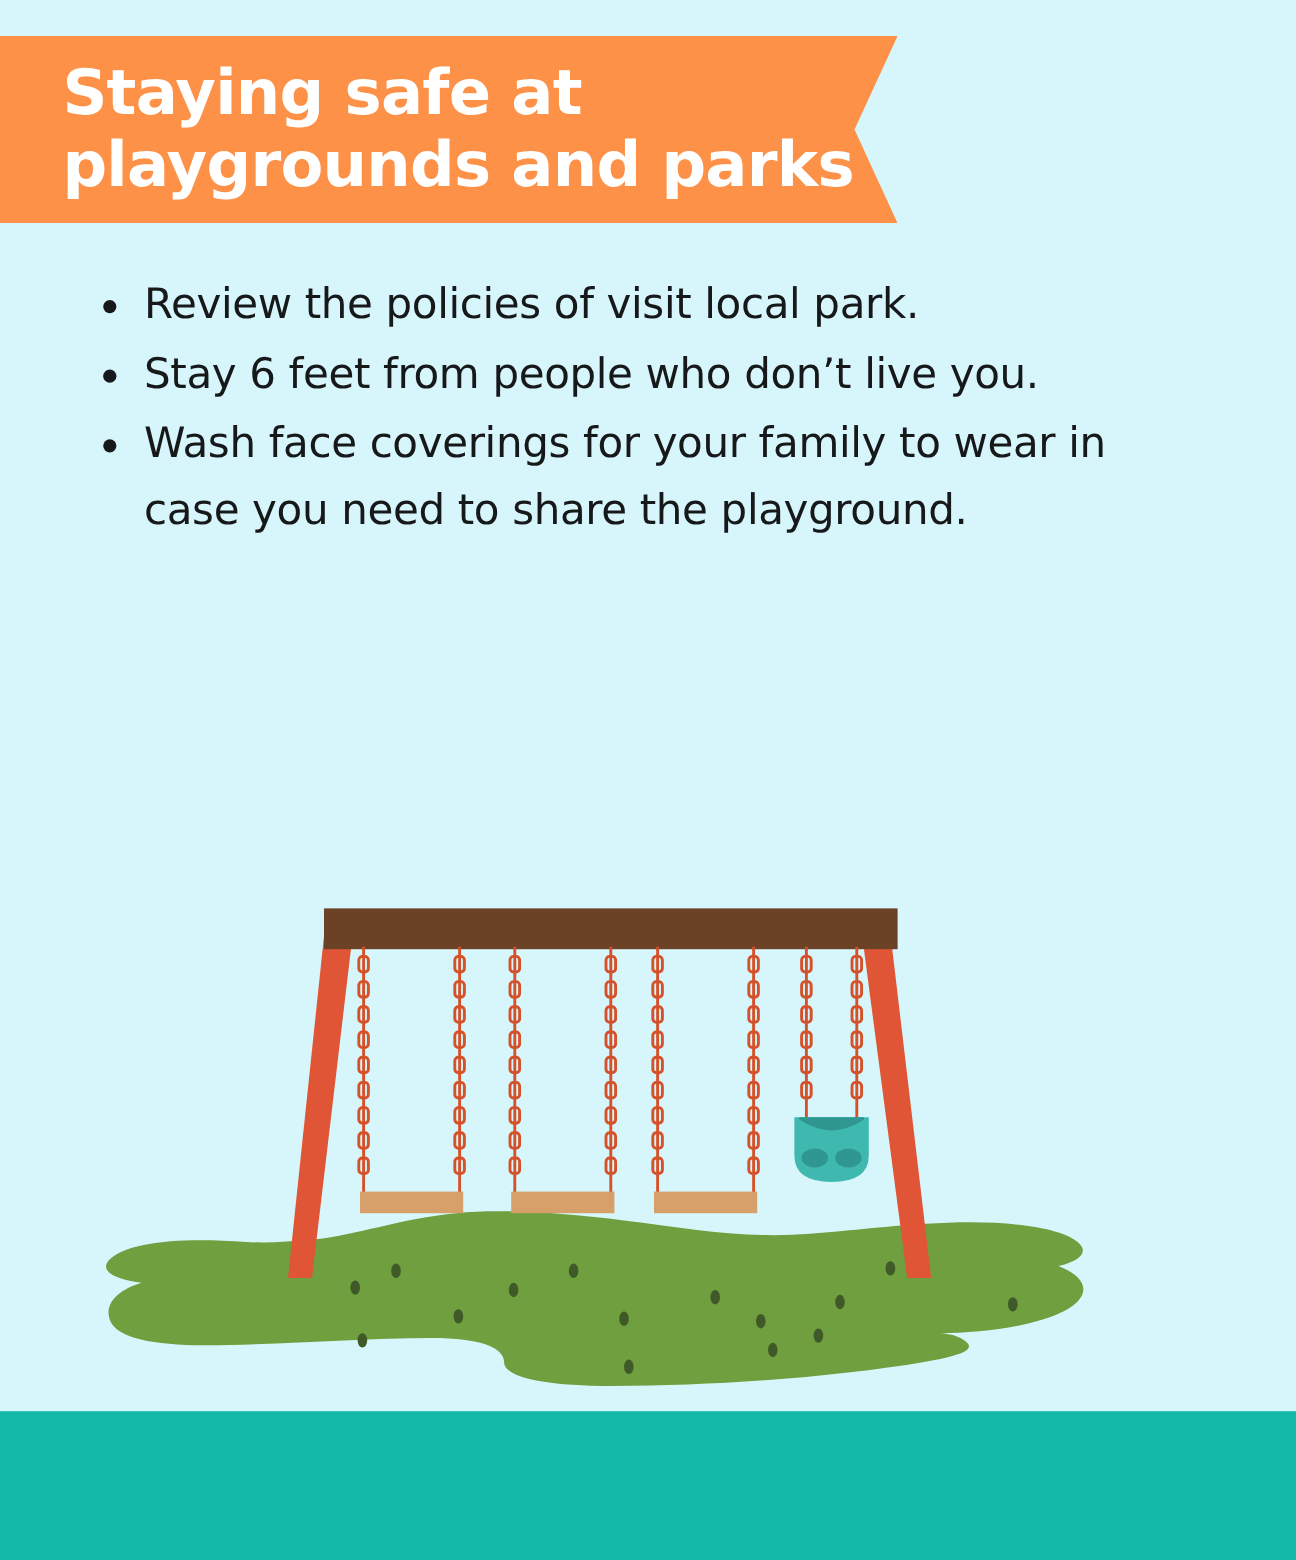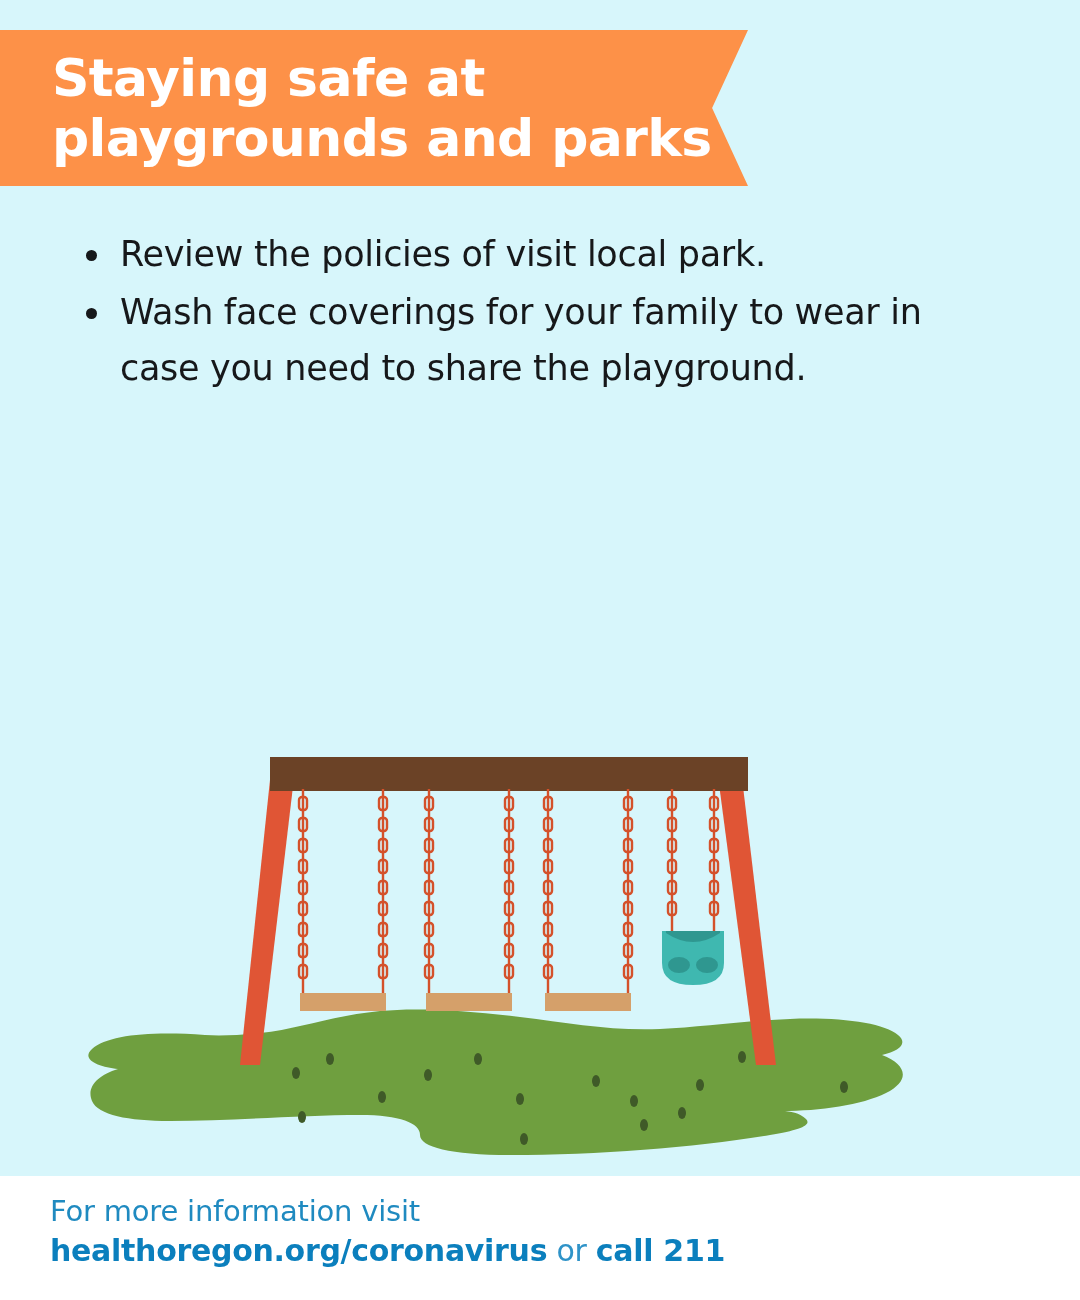--- a/index.html
+++ b/index.html
@@ -138,20 +138,24 @@
 
   <div class="banner">
     <div class="banner-title">Staying safe at
 playgrounds and parks</div>
   </div>
 
   <ul class="bullets">
     <li class="bullet-item">
       <span class="bullet-dot"></span>
       <span>Review the policies of visit local park.</span>
+    </li>
+    <li class="bullet-item">
+      <span class="bullet-dot"></span>
+      <span>Stay 6 feet from people who don’t live you.</span>
     </li>
     <li class="bullet-item">
       <span class="bullet-dot"></span>
       <span>Wash face coverings for your family to wear in case you need to share the playground.</span>
     </li>
   </ul>
 
   <svg class="illustration" viewBox="0 0 1080 430">
 
     <path fill="#6f9f3f" d="M 205 300
@@ -301,21 +305,14 @@
         <rect x="710" y="146" width="8" height="13" rx="3"></rect>
         <rect x="710" y="167" width="8" height="13" rx="3"></rect>
       </g>
       <path fill="#3fb8b0" d="M 662 196 L 724 196 L 724 228 Q 724 250, 693 250 Q 662 250, 662 228 Z"></path>
       <path fill="#2f9790" d="M 666 198 Q 693 216, 720 198 L 720 196 L 666 196 Z"></path>
       <ellipse cx="679" cy="230" rx="11" ry="8" fill="#2f9790"></ellipse>
       <ellipse cx="707" cy="230" rx="11" ry="8" fill="#2f9790"></ellipse>
     </g>
   </svg>
 
-  <div class="footer">
-    <div class="footer-text">
-      <div class="footer-line1">For more information visit</div>
-      <div class="footer-line2"><span class="strong">healthoregon.org/coronavirus</span><span class="reg"> or </span><span class="strong">call 211</span></div>
-    </div>
-
-  </div>
 
 </div>
 
 </body></html>

